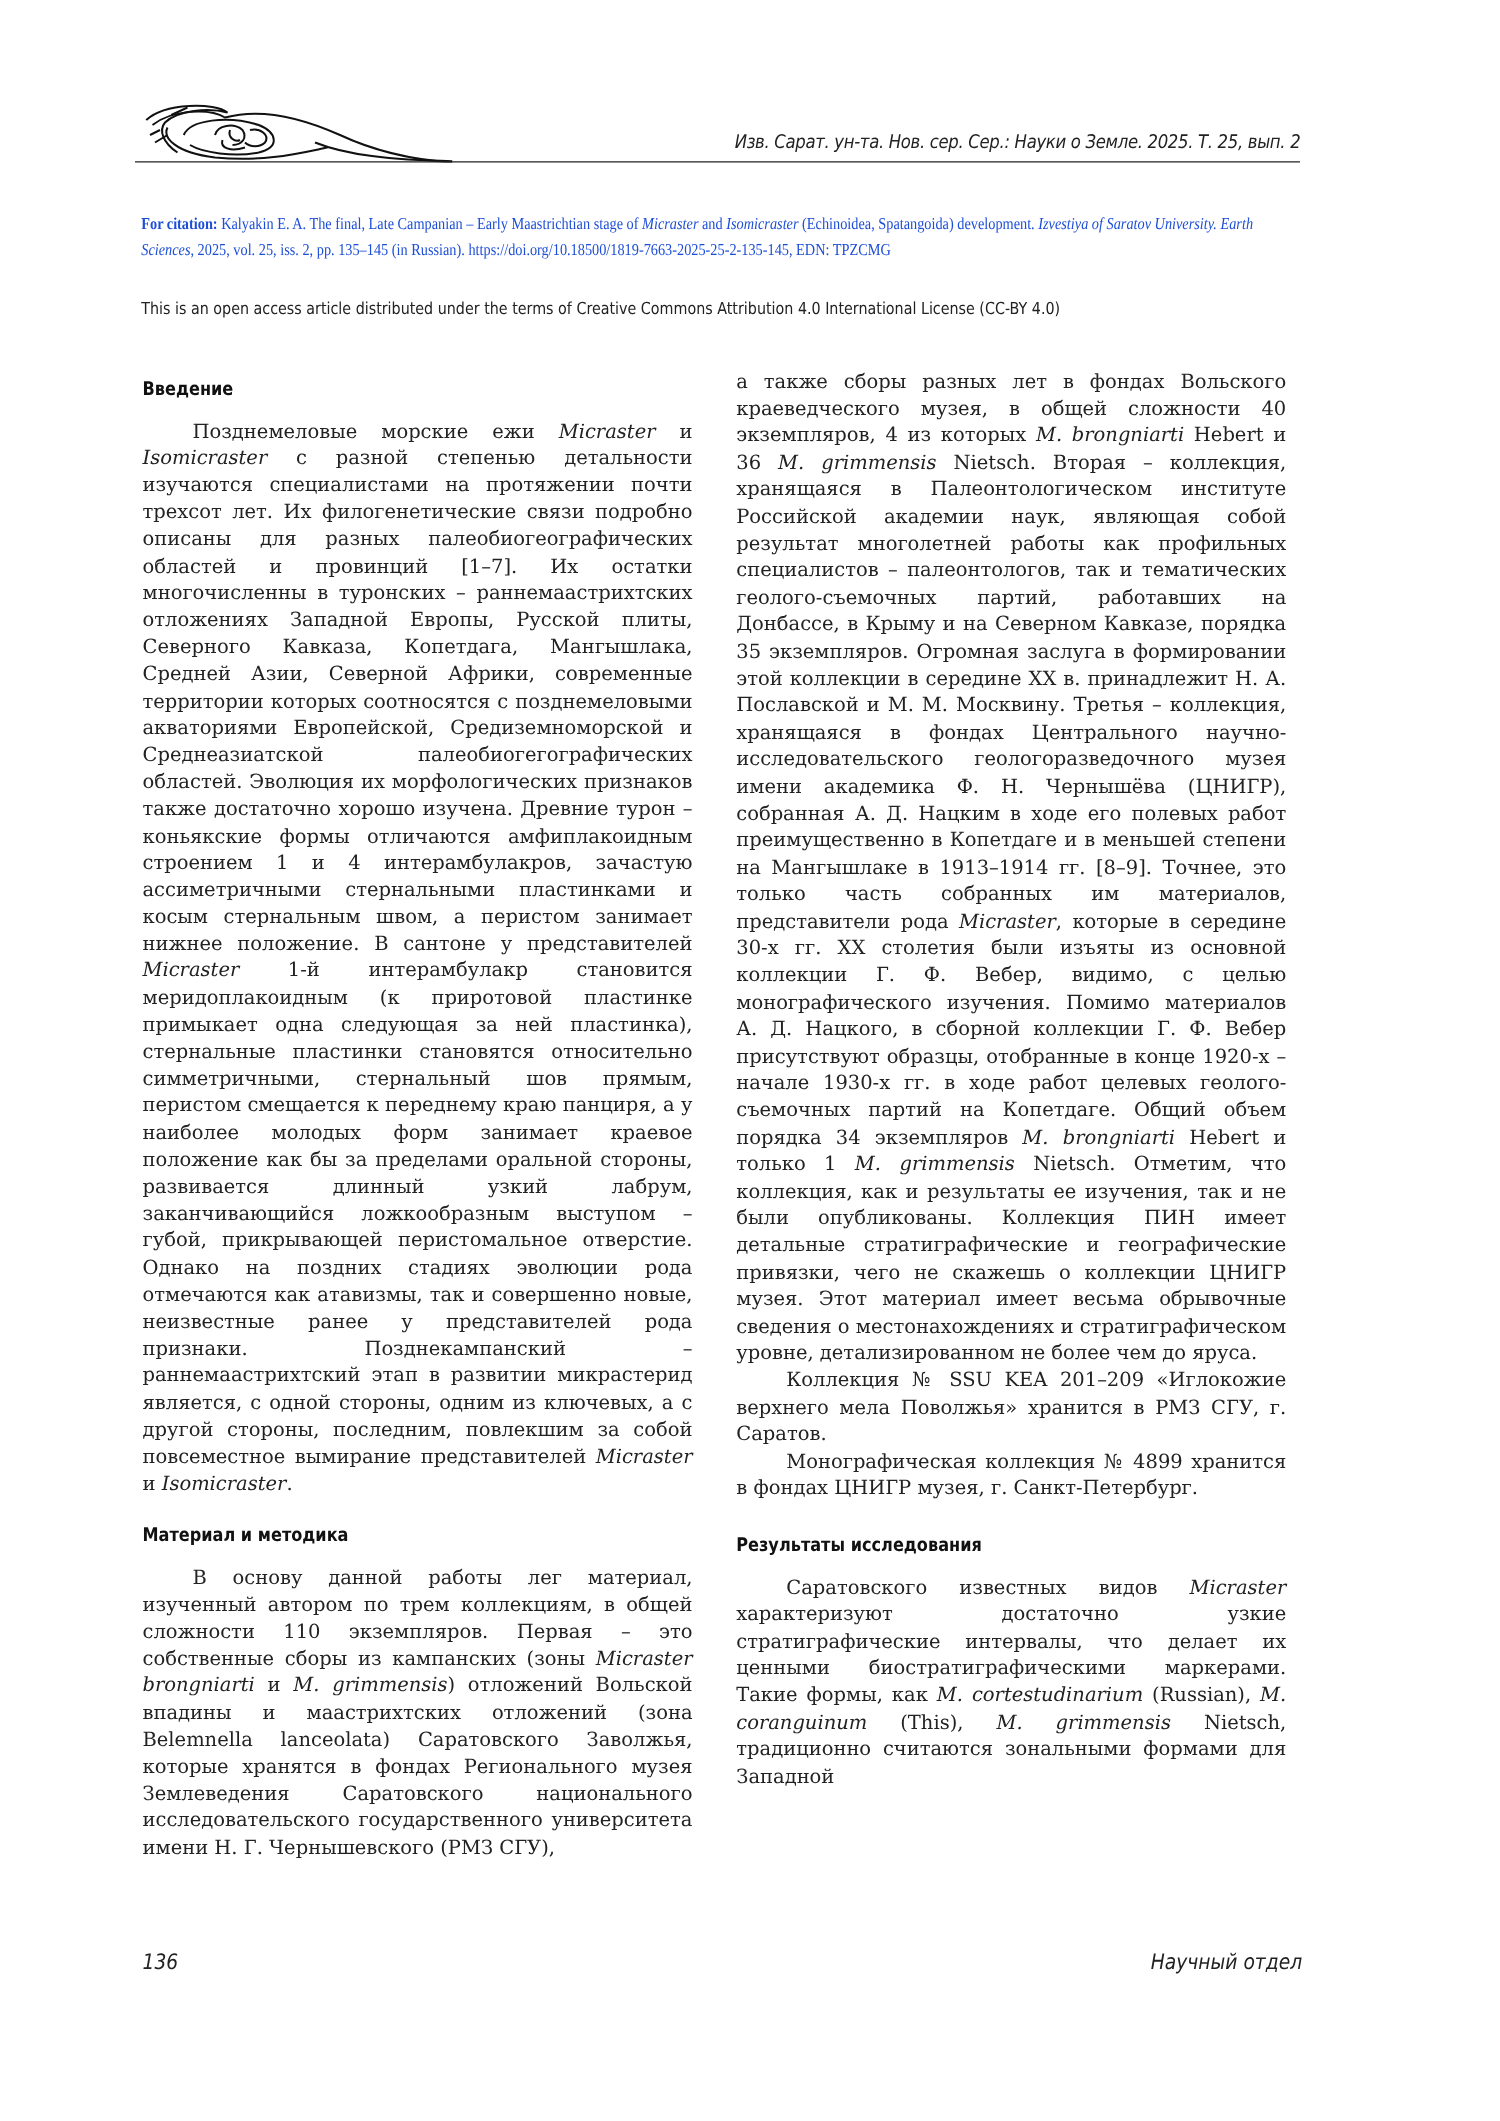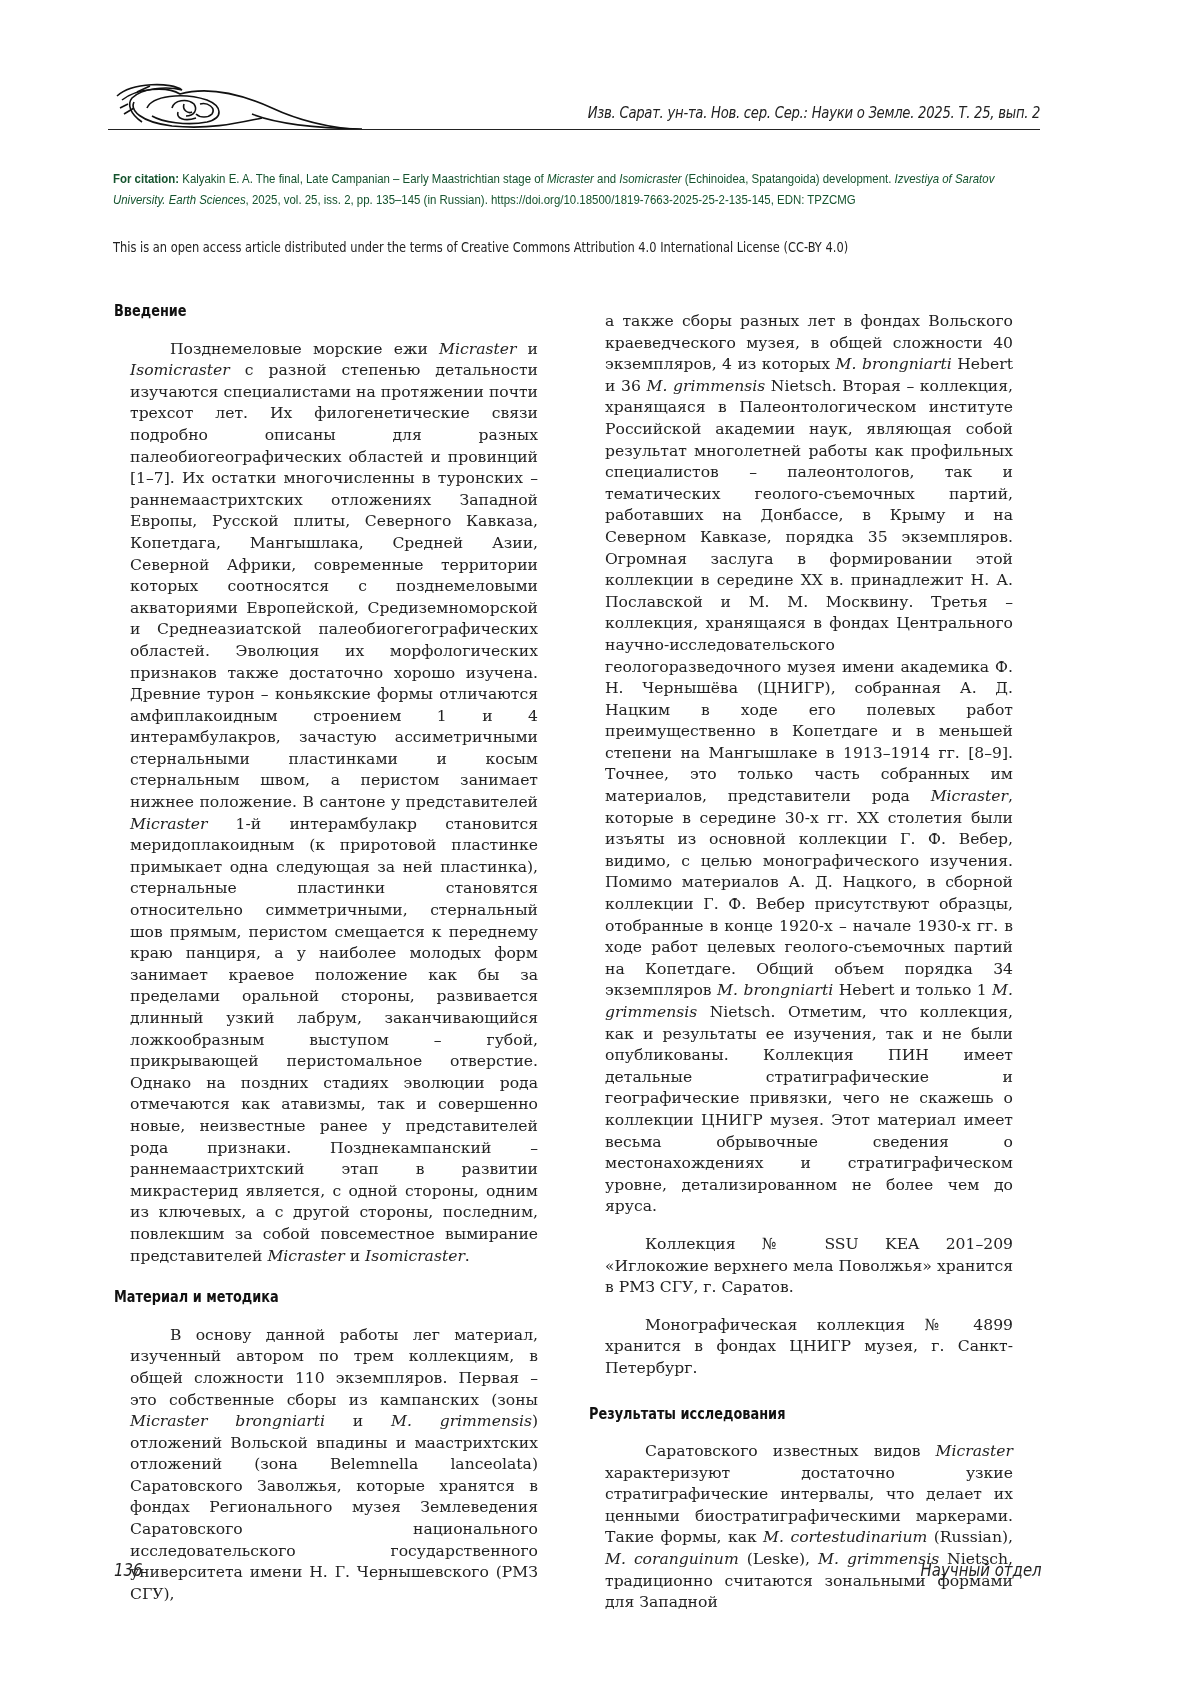--- a/index.html
+++ b/index.html
@@ -1,29 +1,29 @@
 <!DOCTYPE html>
 <html><head>
 <meta charset="utf-8">
 <style>
   html, body { margin: 0; padding: 0; background: #ffffff; }
   body { width: 1200px; height: 1697px; position: relative; color: #1a1a1a; overflow: hidden; }
   .header { position: absolute; left: 108px; top: 78px; width: 932px; height: 52px; }
   .header .rule { position: absolute; left: 0; right: 0; bottom: 0; height: 1.5px; background: #222; }
   .header .logo { position: absolute; left: 4px; top: 0; width: 250px; height: 52px; }
   .header .running { position: absolute; right: 0; bottom: 8px; font-family: "DejaVu Sans", sans-serif; font-style: italic; font-size: 15px; letter-spacing: -0.3px; color: #222; transform: scaleX(0.88); transform-origin: right bottom; white-space: nowrap; }
-  .citation { position: absolute; left: 113px; top: 168px; width: 930px; font-family: Liberation Sans, sans-serif; font-size: 13.3px; line-height: 21px; color: #14532d; }
+  .citation { position: absolute; left: 113px; top: 168px; width: 930px; font-family: Liberation Serif, serif; font-size: 13.3px; line-height: 21px; color: #1d4ed8; }
   .citation p { margin: 0; transform: scaleX(0.86); transform-origin: left top; width: 1082px; }
   .citation b { font-weight: bold; }
   .citation i { font-style: italic; }
   .oa { position: absolute; left: 113px; top: 240px; font-family: "DejaVu Sans", sans-serif; font-size: 13.3px; color: #222; transform: scaleX(0.86); transform-origin: left top; white-space: nowrap; }
   .col { position: absolute; top: 301px; width: 440px; font-family: "DejaVu Serif", serif; font-size: 15.6px; line-height: 21.6px; color: #222; }
   .col.left { left: 114px; }
   .col.right { left: 589px; top: 295px; }
-  .col p { margin: 16px; text-align: justify; text-indent: 0; hyphens: manual; }
+  .col p { margin: 0; text-align: justify; text-indent: 0; hyphens: manual; }
   .col p.ind { text-indent: 40px; }
   .col h2 { font-family: "DejaVu Sans", sans-serif; font-weight: bold; font-size: 15px; margin: 0 0 12px 0; transform: scaleX(0.86); transform-origin: left top; white-space: nowrap; color: #111; }
   .col h2.sp { margin-top: 20px; }
   i { font-style: italic; }
   .footer-left { position: absolute; left: 114px; top: 1560px; font-family: "DejaVu Sans", sans-serif; font-style: italic; font-size: 17px; color: #222; transform: scaleX(0.88); transform-origin: left top; }
   .footer-right { position: absolute; right: 158px; top: 1560px; font-family: "DejaVu Sans", sans-serif; font-style: italic; font-size: 17px; color: #222; transform: scaleX(0.88); transform-origin: right top; white-space: nowrap; }
 </style>
 </head>
 <body>
 
@@ -60,18 +60,18 @@
   <h2 class="sp">Материал и методика</h2>
   <p class="ind" id="methods-flow"><span>В основу данной работы лег материал, изученный автором по трем коллекциям, в общей сложности 110 экземпляров. Первая – это собственные сборы из кампанских (зоны </span><i>Micraster brongniarti</i><span> и </span><i>M. grimmensis</i><span>) отложений Вольской впадины и маастрихтских отложений (зона Belemnella lanceolata) Саратовского Заволжья, которые хранятся в фондах Регионального музея Землеведения Саратовского национального исследовательского государственного университета имени Н. Г. Чернышевского (РМЗ СГУ), </span></p>
 </div>
 
 <div class="col right">
   <p id="methods-flow-right"><span>а также сборы разных лет в фондах Вольского краеведческого музея, в общей сложности 40 экземпляров, 4 из которых </span><i>M. brongniarti</i><span> Hebert и 36 </span><i>M. grimmensis</i><span> Nietsch. Вторая – коллекция, хранящаяся в Палеонтологическом институте Российской академии наук, являющая собой результат многолетней работы как профильных специалистов – палеонтологов, так и тематических геолого-съемочных партий, работавших на Донбассе, в Крыму и на Северном Кавказе, порядка 35 экземпляров. Огромная заслуга в формировании этой коллекции в середине XX в. принадлежит Н. А. Пославской и М. М. Москвину. Третья – коллекция, хранящаяся в фондах Центрального научно-исследовательского геологоразведочного музея имени академика Ф. Н. Чернышёва (ЦНИГР), собранная А. Д. Нацким в ходе его полевых работ преимущественно в Копетдаге и в меньшей степени на Мангышлаке в 1913–1914 гг. [8–9]. Точнее, это только часть собранных им материалов, представители рода </span><i>Micraster</i><span>, которые в середине 30-х гг. XX столетия были изъяты из основной коллекции Г. Ф. Вебер, видимо, с целью монографического изучения. Помимо материалов А. Д. Нацкого, в сборной коллекции Г. Ф. Вебер присутствуют образцы, отобранные в конце 1920-х – начале 1930-х гг. в ходе работ целевых геолого-съемочных партий на Копетдаге. Общий объем порядка 34 экземпляров </span><i>M. brongniarti</i><span> Hebert и только 1 </span><i>M. grimmensis</i><span> Nietsch. Отметим, что коллекция, как и результаты ее изучения, так и не были опубликованы. Коллекция ПИН имеет детальные стратиграфические и географические привязки, чего не скажешь о коллекции ЦНИГР музея. Этот материал имеет весьма обрывочные сведения о местонахождениях и стратиграфическом уровне, детализированном не более чем до яруса.</span></p>
   <p class="ind">Коллекция № SSU KEA 201–209 «Иглокожие верхнего мела Поволжья» хранится в РМЗ СГУ, г. Саратов.</p>
   <p class="ind">Монографическая коллекция № 4899 хранится в фондах ЦНИГР музея, г. Санкт-Петербург.</p>
   <h2 class="sp" style="margin-top:24px">Результаты исследования</h2>
   <p class="ind">
-    <span>Саратовского известных видов </span><i>Micraster</i><span> характеризуют достаточно узкие стратиграфические интервалы, что делает их ценными биостратиграфическими маркерами. Такие формы, как </span><i>M. cortestudinarium</i><span> (Russian), </span><i>M. coranguinum</i><span> (Leske), </span><i>M. grimmensis</i><span> Nietsch, традиционно считаются зональными формами для Западной</span>
+    <span>Саратовского известных видов </span><i>Micraster</i><span> характеризуют достаточно узкие стратиграфические интервалы, что делает их ценными биостратиграфическими маркерами. Такие формы, как </span><i>M. cortestudinarium</i><span> (Russian), </span><i>M. coranguinum</i><span> (This), </span><i>M. grimmensis</i><span> Nietsch, традиционно считаются зональными формами для Западной</span>
   </p>
 </div>
 
 <div class="footer-left">136</div>
 <div class="footer-right">Научный отдел</div>
 
 </body></html>

